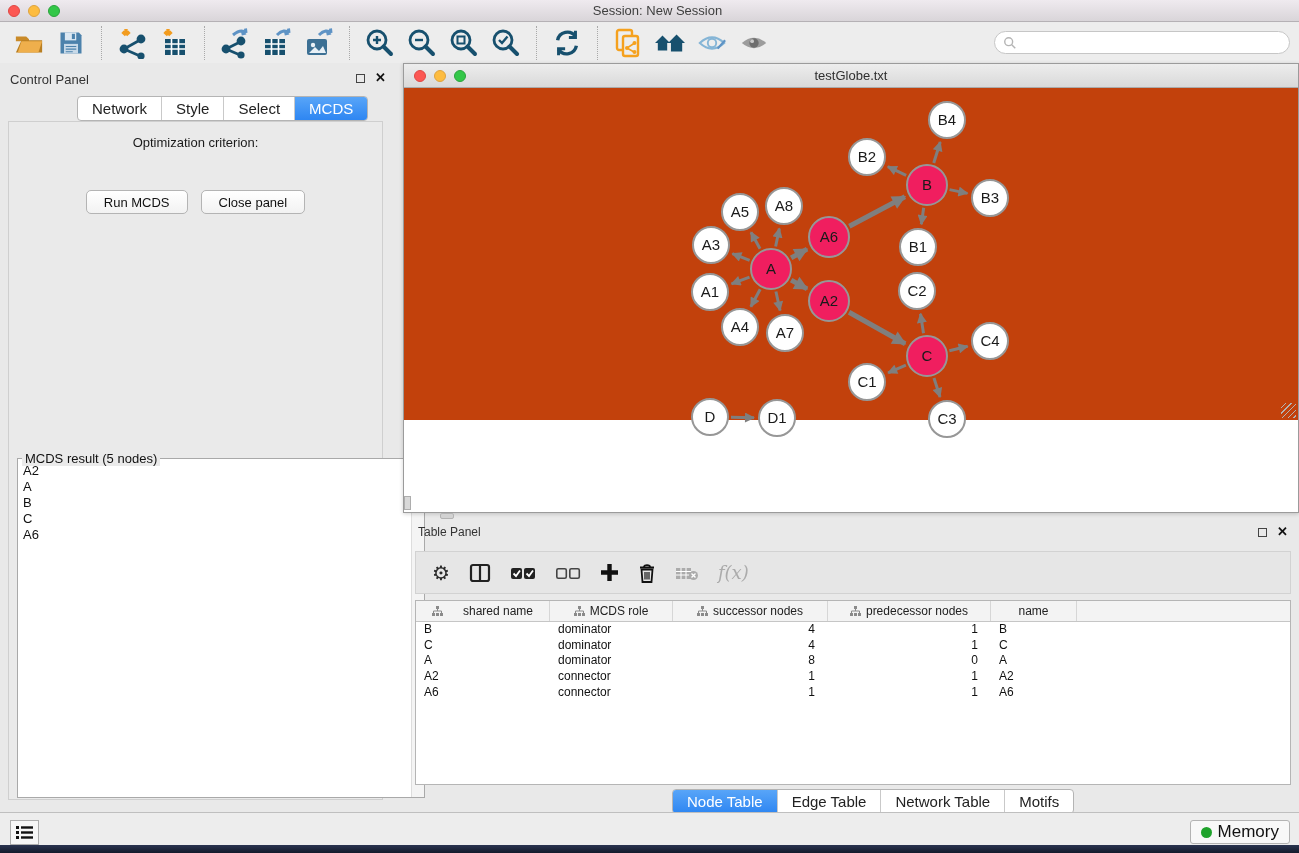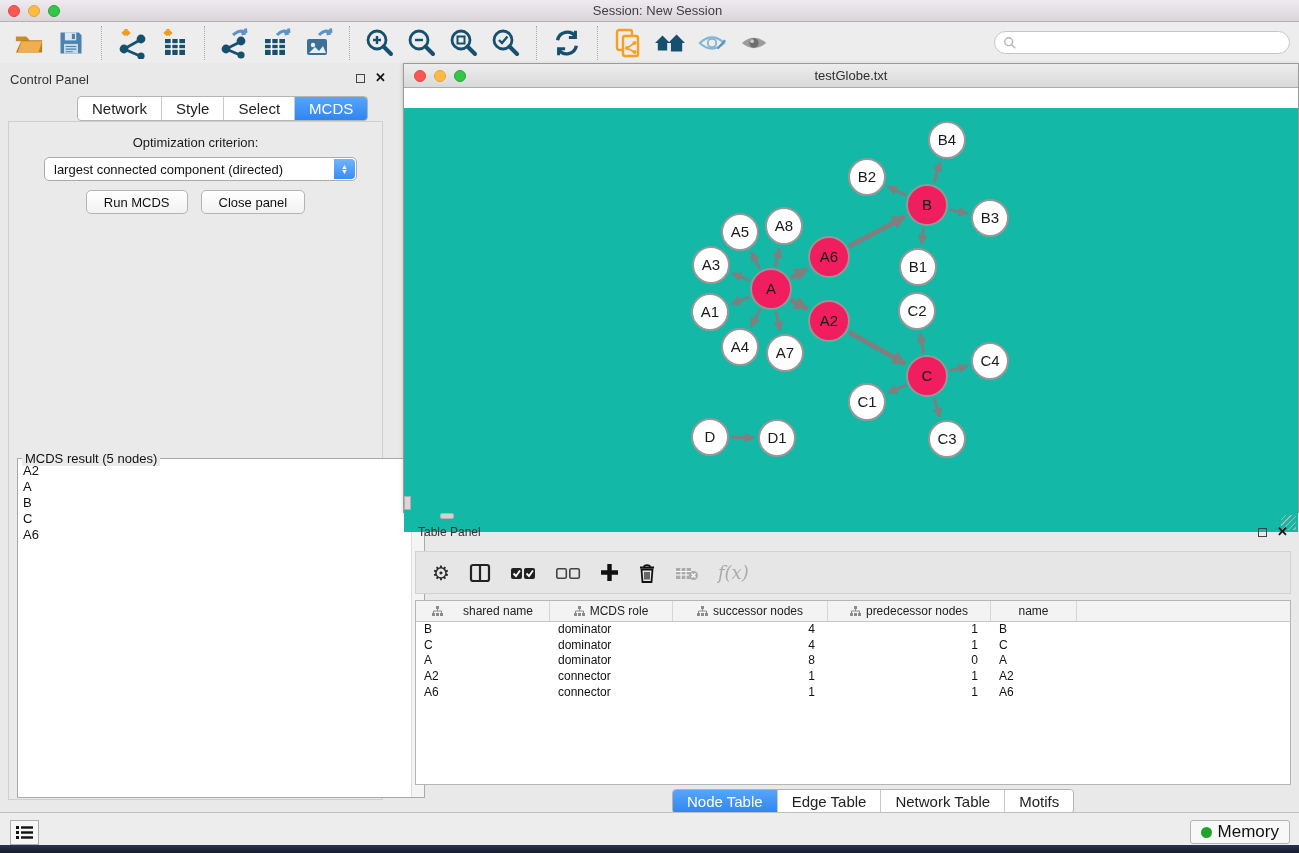--- a/index.html
+++ b/index.html
@@ -61,21 +61,21 @@
   .result-list { position:absolute; left:0; top:2px; right:14px; bottom:0; overflow:hidden; padding:2px 0 0 5px; }
   .list-item { font-size:13px; color:#111; line-height:16px; }
   .result-scroll { position:absolute; right:0; top:0; bottom:0; width:13px; background:#F4F4F4; border-left:1px solid #DDD; }
 
   
   .net-window { position:absolute; left:403px; top:0px; width:896px; height:450px;
     background:#fff; border:1px solid #9B9B9B; box-shadow:0 1px 4px rgba(0,0,0,.18); }
   .net-titlebar { position:relative; height:24px; background:linear-gradient(#EDEDED,#D9D9D9);
     border-bottom:1px solid #ABABAB; }
   .net-titlebar .title { position:absolute; left:0; right:0; top:4px; text-align:center; font-size:13px; color:#2F2F2F; }
-  .net-canvas { position:relative; width:894px; height:424px; background:#14b8a6;margin-top:20px; }
+  .net-canvas { position:relative; width:894px; height:332px; background:#c2410c; }
   .resize-grip { position:absolute; right:2px; bottom:2px; width:15px; height:15px;
     background:repeating-linear-gradient(135deg, transparent 0 3px, #B3B3B3 3px 4px); }
   .edge-handle { position:absolute; left:0px; top:432px; width:7px; height:14px; background:#D8D8D8; border:1px solid #ADADAD; }
   .split-handle { position:absolute; left:440px; top:450px; width:14px; height:6px; background:#D2D2D2; border:1px solid #B3B3B3; border-radius:2px; }
 
   
   .tp-title { position:absolute; left:418px; top:462px; font-size:12px; color:#333; }
   .tp-toolbar { position:absolute; left:415px; top:488px; width:876px; height:43px; background:#E6E6E6;
     border:1px solid #D2D2D2; display:flex; align-items:center; gap:19px; padding-left:16px; }
   .tp-icon { display:flex; align-items:center; justify-content:center; }
@@ -266,27 +266,20 @@
       <div class="segmented">
           <span class="seg">Network</span>
           <span class="seg">Style</span>
           <span class="seg">Select</span>
           <span class="seg sel">MCDS</span>
         </div>
     </div>
 
     <div class="cp-box">
       <div class="opt-label">Optimization criterion:</div>
-      <div class="dropdown">
-        <span>largest connected component (directed)</span>
-        <span class="dd-stepper">
-            <span>▲</span>
-            <span>▼</span>
-          </span>
-      </div>
       <div class="cp-buttons">
         <div class="mac-btn">Run MCDS</div>
         <div class="mac-btn">Close panel</div>
       </div>
       <div class="result-box">
         <span class="result-legend">MCDS result (5 nodes)</span>
         <div class="result-list">
             <div class="list-item">A2</div>
             <div class="list-item">A</div>
             <div class="list-item">B</div>

